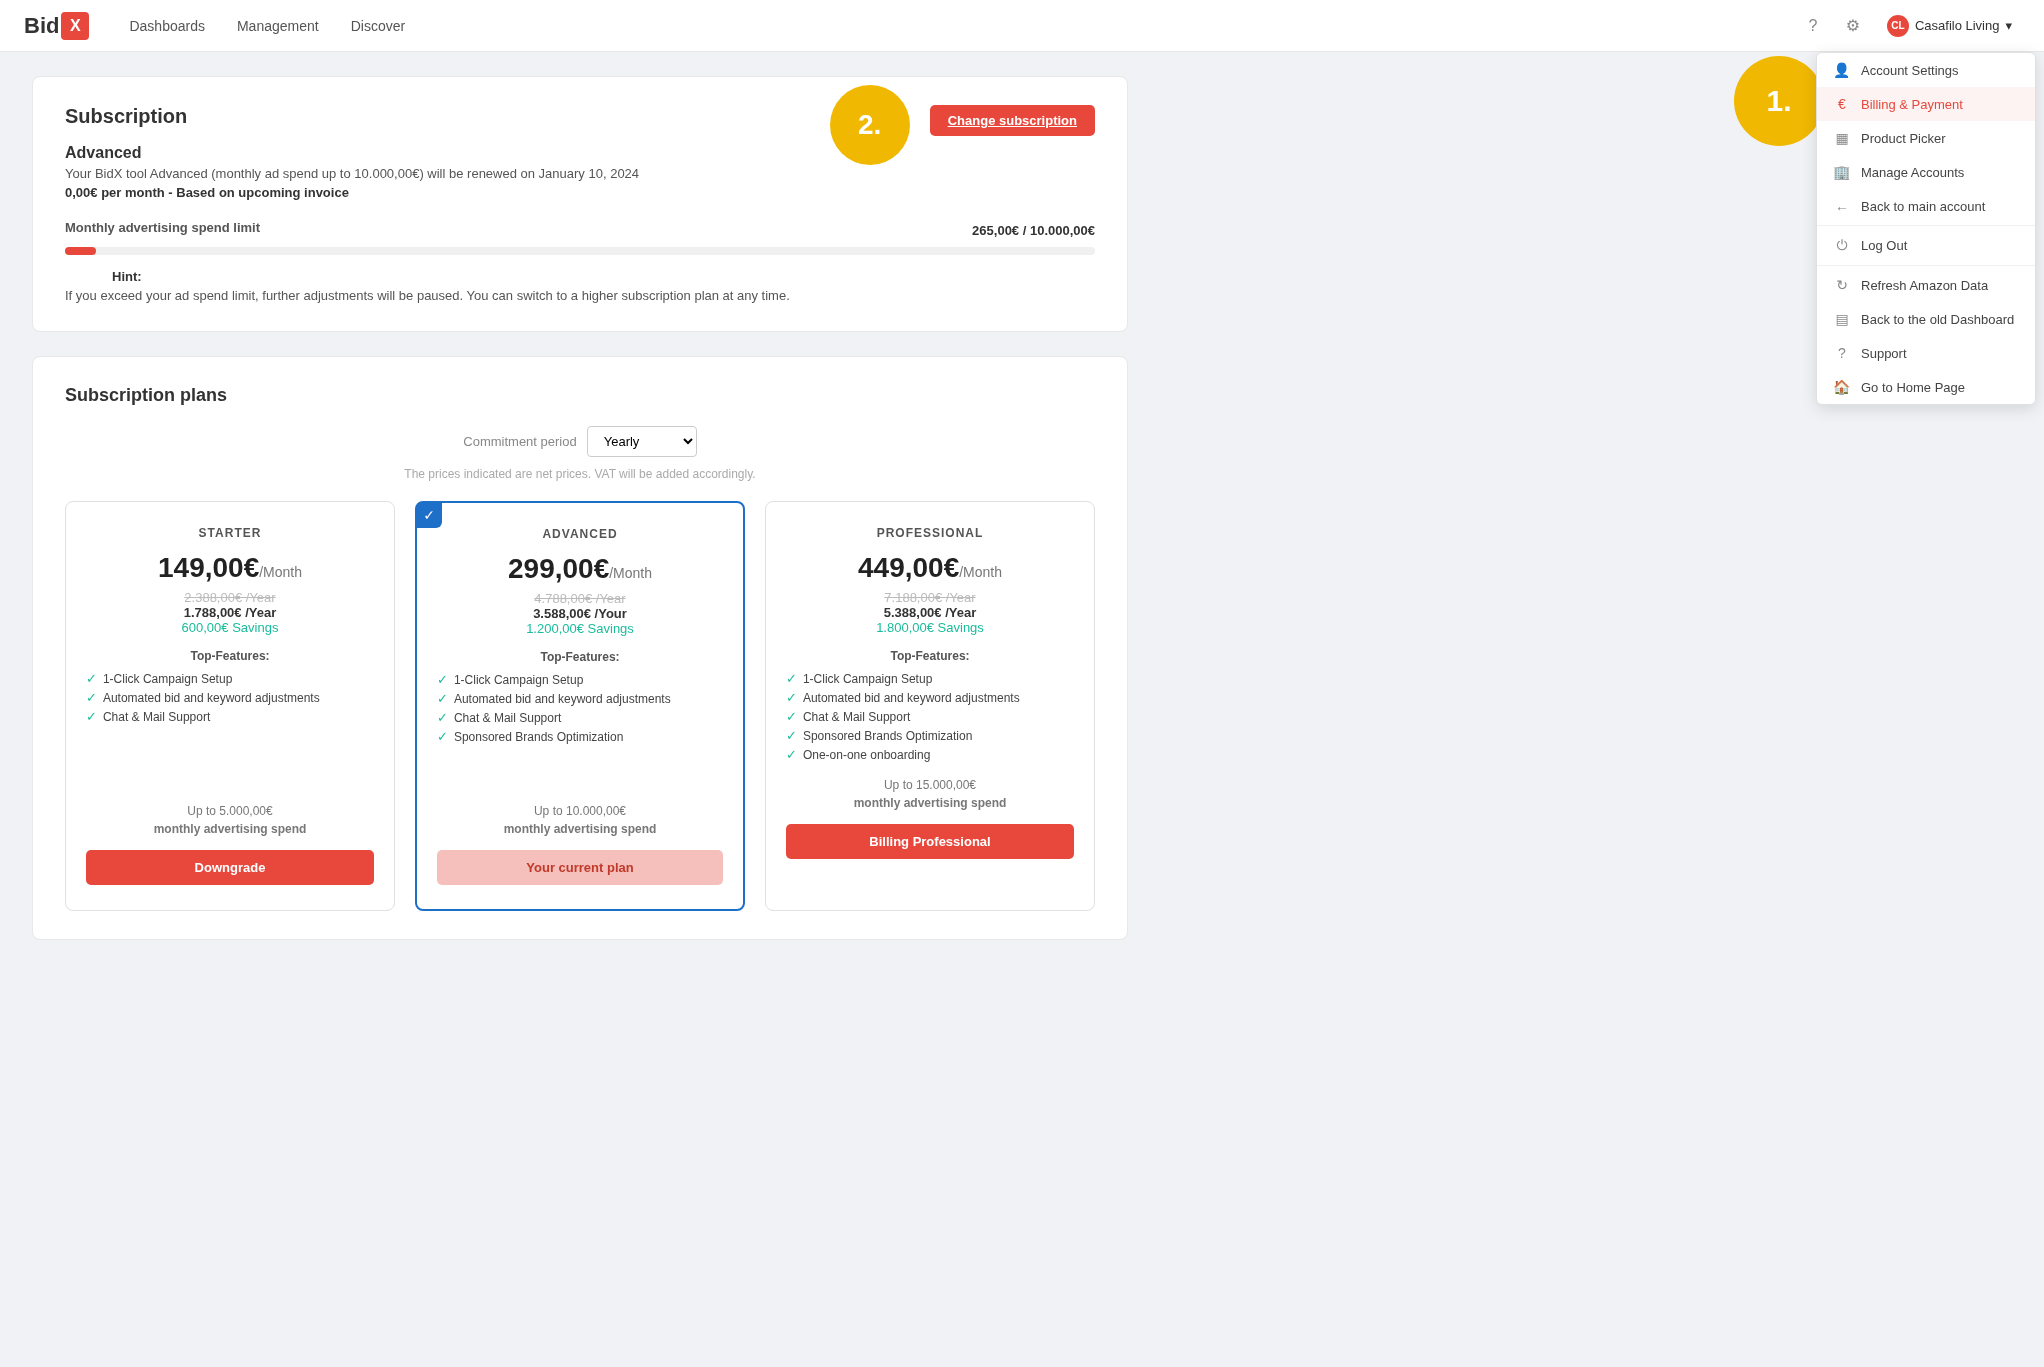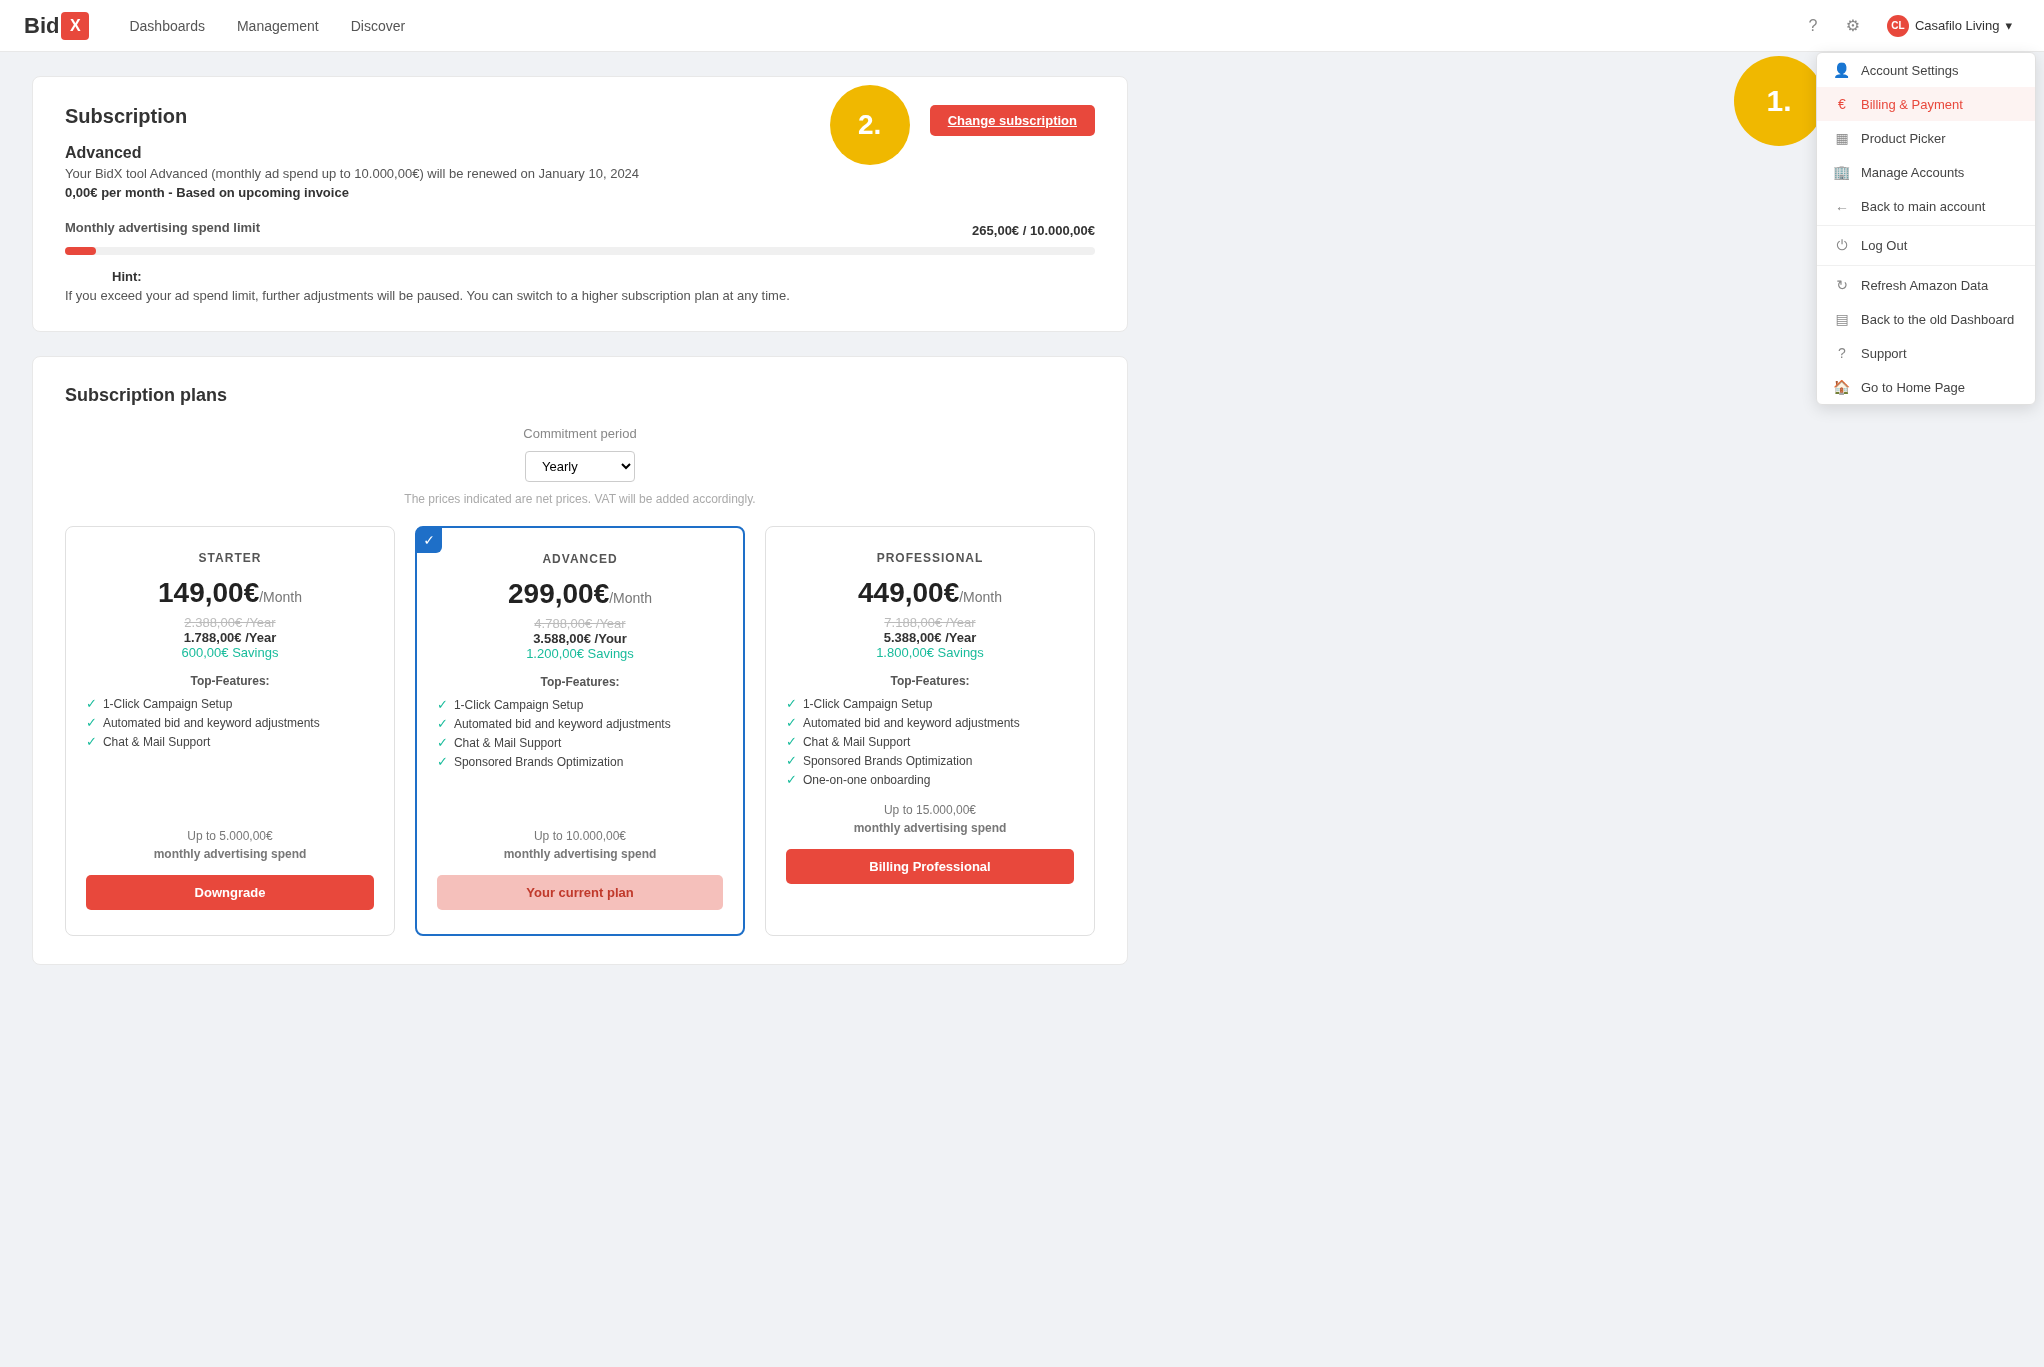--- a/index.html
+++ b/index.html
@@ -112,21 +112,21 @@
     .progress-bar-inner { height: 8px; background: #e8483c; border-radius: 4px; }
 
     .hint-section { margin-top: 4px; }
     .hint-label { font-size: 13px; font-weight: 600; margin-bottom: 4px; padding-left: 47px; }
     .hint-text { font-size: 13px; color: #555; }
 
     
     .plans-title { font-size: 18px; font-weight: 600; margin-bottom: 20px; }
     .commitment-row {
       display: flex; align-items: center; justify-content: center;
-      gap: 10px; margin-bottom: 10px; flex-direction: column;
+      gap: 10px; margin-bottom: 10px;
     }
     .commitment-label { font-size: 13px; color: #888; }
     .commitment-select {
       padding: 6px 12px; border: 1px solid #ccc; border-radius: 4px;
       font-size: 13px; cursor: pointer; background: #fff;
       min-width: 110px;
     }
     .vat-note { text-align: center; font-size: 12px; color: #aaa; margin-bottom: 20px; }
 
     .plans-grid {

